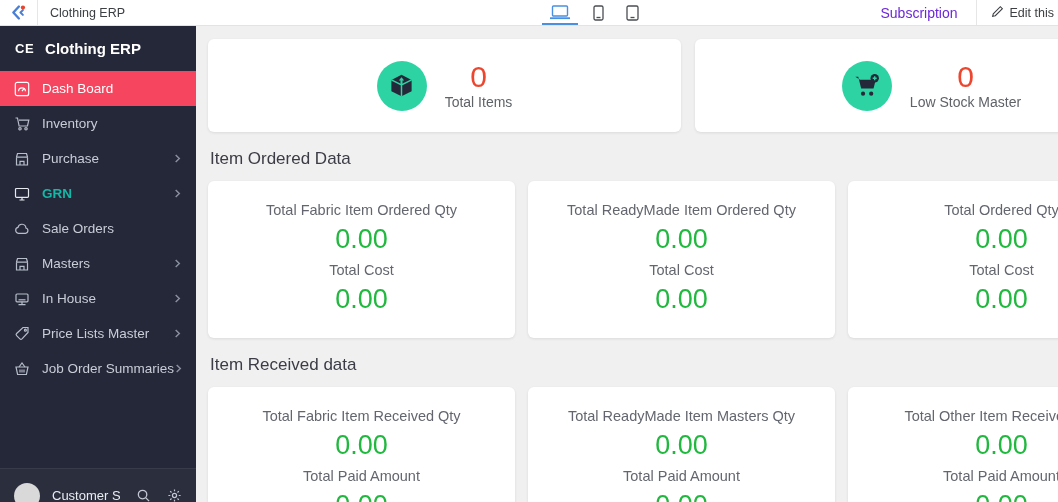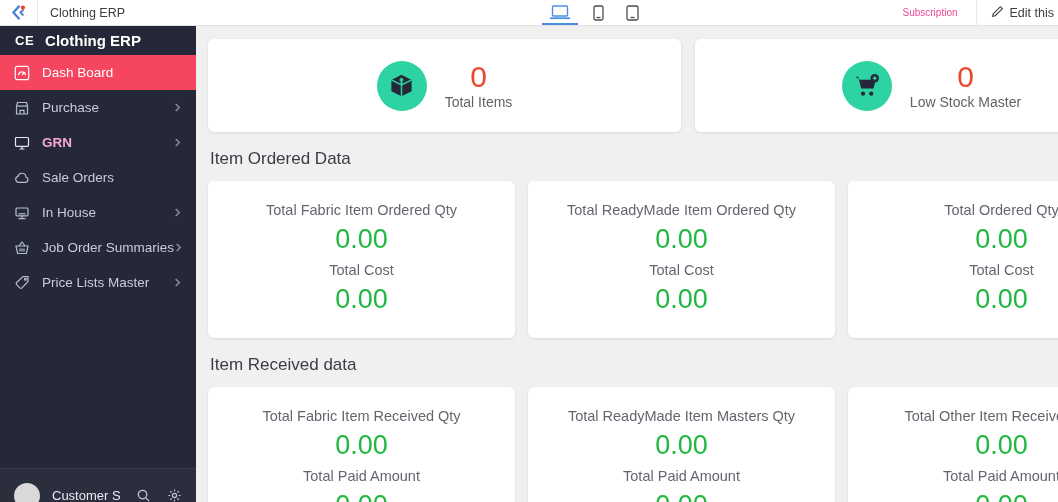--- a/index.html
+++ b/index.html
@@ -24,43 +24,43 @@
   }
   .dev {
     display:flex; align-items:center; justify-content:center;
     padding:0 11px; color:#4a4d52; position:relative; cursor:pointer;
   }
   .dev.active { color:#4a90e2; }
   .dev.active::after {
     content:""; position:absolute; left:4px; right:4px; bottom:0; height:2px; background:#4a90e2;
   }
   .tb-right { margin-left:auto; display:flex; align-items:center; height:100%; }
-  .tb-link { font-size:10px; color:#ec4899; padding:0 18px; cursor:pointer; white-space:nowrap; }
+  .tb-link { font-size:14px; color:#6d28d9; padding:0 18px; cursor:pointer; white-space:nowrap; }
   .tb-edit {
     display:flex; align-items:center; gap:6px; font-size:12.5px; color:#3c4043;
     padding:0 4px 0 14px; cursor:pointer; white-space:nowrap; height:100%;
   }
 
   
   .sidebar {
     position:absolute; top:26px; left:0; width:196px; bottom:0;
     background:#252838; color:#c9cdd8; overflow:hidden;
   }
-  .side-brand { height:29px; display:flex; align-items:center; padding:0 15px; color:#ffffff; }
+  .side-brand { height:45px; display:flex; align-items:center; padding:0 15px; color:#ffffff; }
   .brand-initials { font-size:13px; font-weight:bold; margin-right:11px; letter-spacing:.5px; }
   .brand-name { font-size:15px; font-weight:bold; white-space:nowrap; }
   .side-nav { }
   .nav-item {
     height:35px; display:flex; align-items:center; padding:12px 14px;
     font-size:13.5px; color:#c9cdd8; cursor:pointer; white-space:nowrap;
   }
   .nav-item .ico { width:16px; height:16px; margin-right:12px; flex:none; color:#b8bdcb; display:flex; align-items:center; }
   .nav-item.active { background:#f5455f; color:#ffffff; }
   .nav-item.active .ico { color:#ffffff; }
-  .nav-item.bold { color:#f9a8d4; font-weight:bold; }
+  .nav-item.bold { color:#14b8a6; font-weight:bold; }
   .nav-item.bold .ico { color:#e6e9f0; }
   .chev { margin-left:auto; color:#8b90a0; display:flex; align-items:center; }
   .side-footer {
     position:absolute; left:0; right:0; bottom:-20px; height:54px;
     background:#2b2e3d; border-top:1px solid #383b4a;
     display:flex; align-items:center; padding:0 14px;
   }
   .avatar { width:26px; height:26px; border-radius:50%; background:#d9d9d9; margin-right:12px; flex:none; }
   .user-name { font-size:13px; color:#e9ebf2; flex:1; white-space:nowrap; overflow:hidden; }
   .foot-ico { color:#c3c7d4; margin-left:16px; cursor:pointer; display:flex; align-items:center; }
@@ -154,20 +154,30 @@
       <span class="ico">
         <svg viewBox="0 0 16 16" width="16" height="16" fill="none" stroke="currentColor" stroke-width="1.2">
           <rect x="1.3" y="1.3" width="13.4" height="13.4" rx="2"></rect>
           <path d="M4.6 10.2a3.4 3.4 0 016.8 0"></path>
             <path d="M8 10.2l2-2.6"></path>
         </svg>
       </span>
       <span>Dash Board</span>
     </div>
 
+    <div class="nav-item">
+      <span class="ico">
+        <svg viewBox="0 0 16 16" width="16" height="16" fill="none" stroke="currentColor" stroke-width="1.2">
+          <path d="M1.5 2h2l1.6 8h8.4l1.3-5.8H5"></path>
+          <circle cx="6" cy="12.8" r="1.2"></circle>
+            <circle cx="12" cy="12.8" r="1.2"></circle>
+        </svg>
+      </span>
+      <span>Inventory</span>
+    </div>
 
     <div class="nav-item">
       <span class="ico">
         <svg viewBox="0 0 16 16" width="16" height="16" fill="none" stroke="currentColor" stroke-width="1.2">
           <path d="M2.5 6L3.5 2.5h9L13.5 6"></path>
             <path d="M2.5 6.5v7.5h11V6.5"></path>
           <path d="M2 6.2h12M6 14v-3.6h4V14"></path>
         </svg>
       </span>
       <span>Purchase</span>
@@ -195,61 +205,76 @@
 
     <div class="nav-item">
       <span class="ico">
         <svg viewBox="0 0 16 16" width="16" height="16" fill="none" stroke="currentColor" stroke-width="1.2">
           <path d="M4.4 12.3a3 3 0 01-.4-5.9A4 4 0 0111.9 7a2.7 2.7 0 01-.4 5.3z"></path>
         </svg>
       </span>
       <span>Sale Orders</span>
     </div>
 
+    <div class="nav-item">
+      <span class="ico">
+        <svg viewBox="0 0 16 16" width="16" height="16" fill="none" stroke="currentColor" stroke-width="1.2">
+          <path d="M2.5 6L3.5 2.5h9L13.5 6"></path>
+            <path d="M2.5 6.5v7.5h11V6.5"></path>
+          <path d="M2 6.2h12M6 14v-3.6h4V14"></path>
+        </svg>
+      </span>
+      <span>Masters</span>
+      <span class="chev">
+        <svg width="9" height="9" viewBox="0 0 10 10">
+            <path d="M3 1l4 4-4 4" fill="none" stroke="currentColor" stroke-width="1.6"></path>
+          </svg>
+      </span>
+    </div>
 
     <div class="nav-item">
       <span class="ico">
         <svg viewBox="0 0 16 16" width="16" height="16" fill="none" stroke="currentColor" stroke-width="1.2">
           <rect x="2" y="3" width="12" height="7.8" rx="1"></rect>
             <path d="M4.5 13.6h7M8 10.8v2.8"></path>
             <path d="M4.5 8.8h7"></path>
         </svg>
       </span>
       <span>In House</span>
       <span class="chev">
         <svg width="9" height="9" viewBox="0 0 10 10">
             <path d="M3 1l4 4-4 4" fill="none" stroke="currentColor" stroke-width="1.6"></path>
           </svg>
       </span>
     </div>
 
     <div class="nav-item">
       <span class="ico">
         <svg viewBox="0 0 16 16" width="16" height="16" fill="none" stroke="currentColor" stroke-width="1.2">
+          <path d="M9 1.5h5v5L8 12.9a1.5 1.5 0 01-2.1 0L2.6 9.6a1.5 1.5 0 010-2.1z"></path>
+          <circle cx="11.4" cy="4.2" r="1"></circle>
+        </svg>
+      </span>
+      <span>Price Lists Master</span>
+      <span class="chev">
+        <svg width="9" height="9" viewBox="0 0 10 10">
+            <path d="M3 1l4 4-4 4" fill="none" stroke="currentColor" stroke-width="1.6"></path>
+          </svg>
+      </span>
+    </div>
+
+    <div class="nav-item">
+      <span class="ico">
+        <svg viewBox="0 0 16 16" width="16" height="16" fill="none" stroke="currentColor" stroke-width="1.2">
           <path d="M2 6h12l-1.6 7.5H3.6z"></path>
             <path d="M5 6l3-4 3 4"></path>
             <path d="M6 8.5v3M8 8.5v3M10 8.5v3"></path>
         </svg>
       </span>
       <span>Job Order Summaries</span>
-      <span class="chev">
-        <svg width="9" height="9" viewBox="0 0 10 10">
-            <path d="M3 1l4 4-4 4" fill="none" stroke="currentColor" stroke-width="1.6"></path>
-          </svg>
-      </span>
-    </div>
-
-    <div class="nav-item">
-      <span class="ico">
-        <svg viewBox="0 0 16 16" width="16" height="16" fill="none" stroke="currentColor" stroke-width="1.2">
-          <path d="M9 1.5h5v5L8 12.9a1.5 1.5 0 01-2.1 0L2.6 9.6a1.5 1.5 0 010-2.1z"></path>
-          <circle cx="11.4" cy="4.2" r="1"></circle>
-        </svg>
-      </span>
-      <span>Price Lists Master</span>
       <span class="chev">
         <svg width="9" height="9" viewBox="0 0 10 10">
             <path d="M3 1l4 4-4 4" fill="none" stroke="currentColor" stroke-width="1.6"></path>
           </svg>
       </span>
     </div>
   </div>
 
   <div class="side-footer">
     <span class="avatar"></span>

